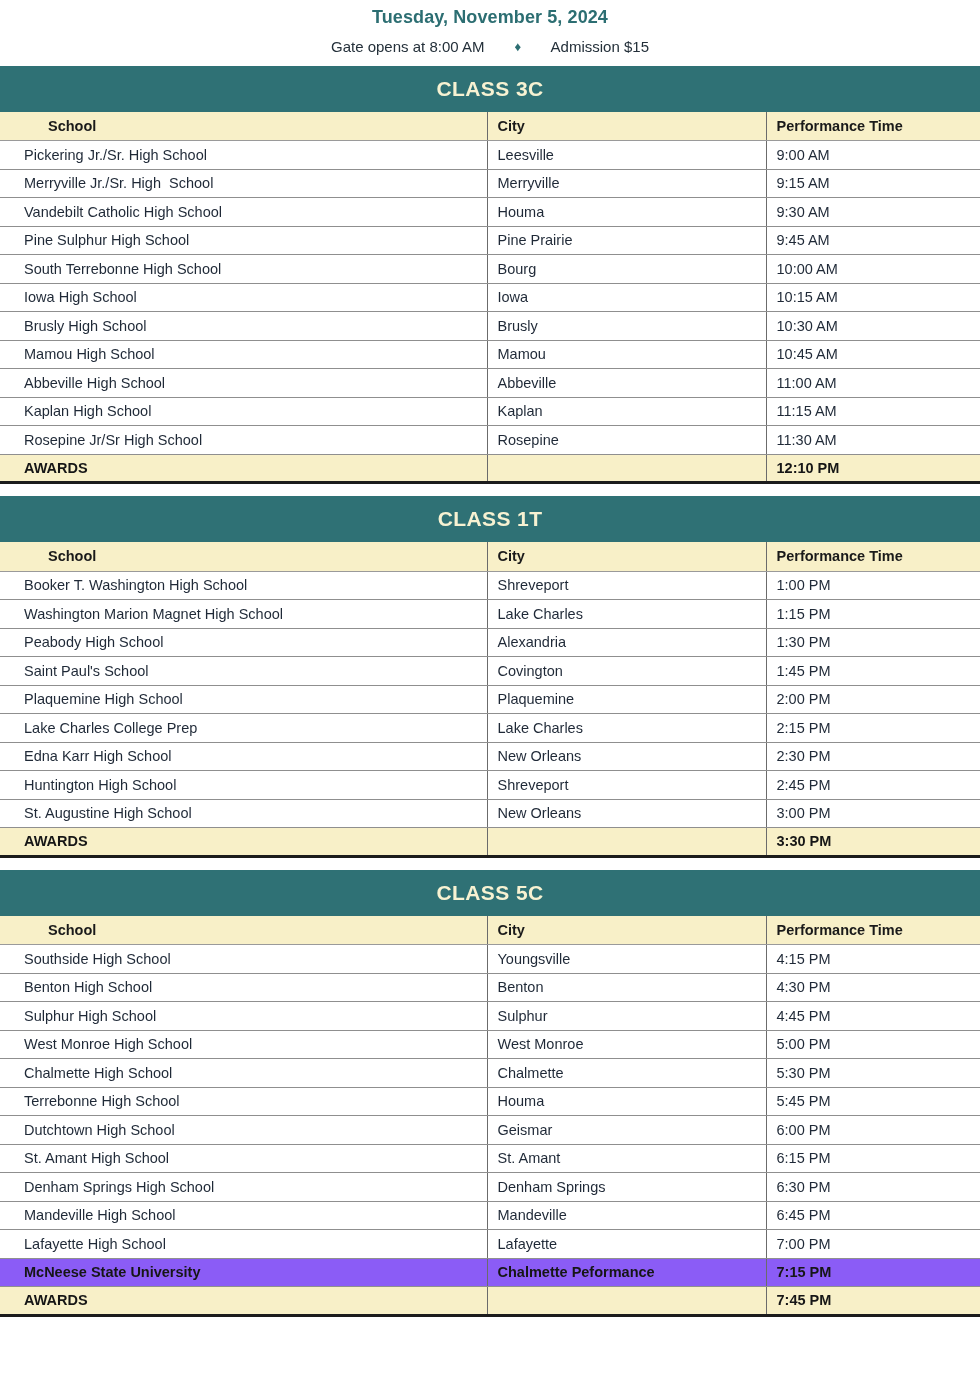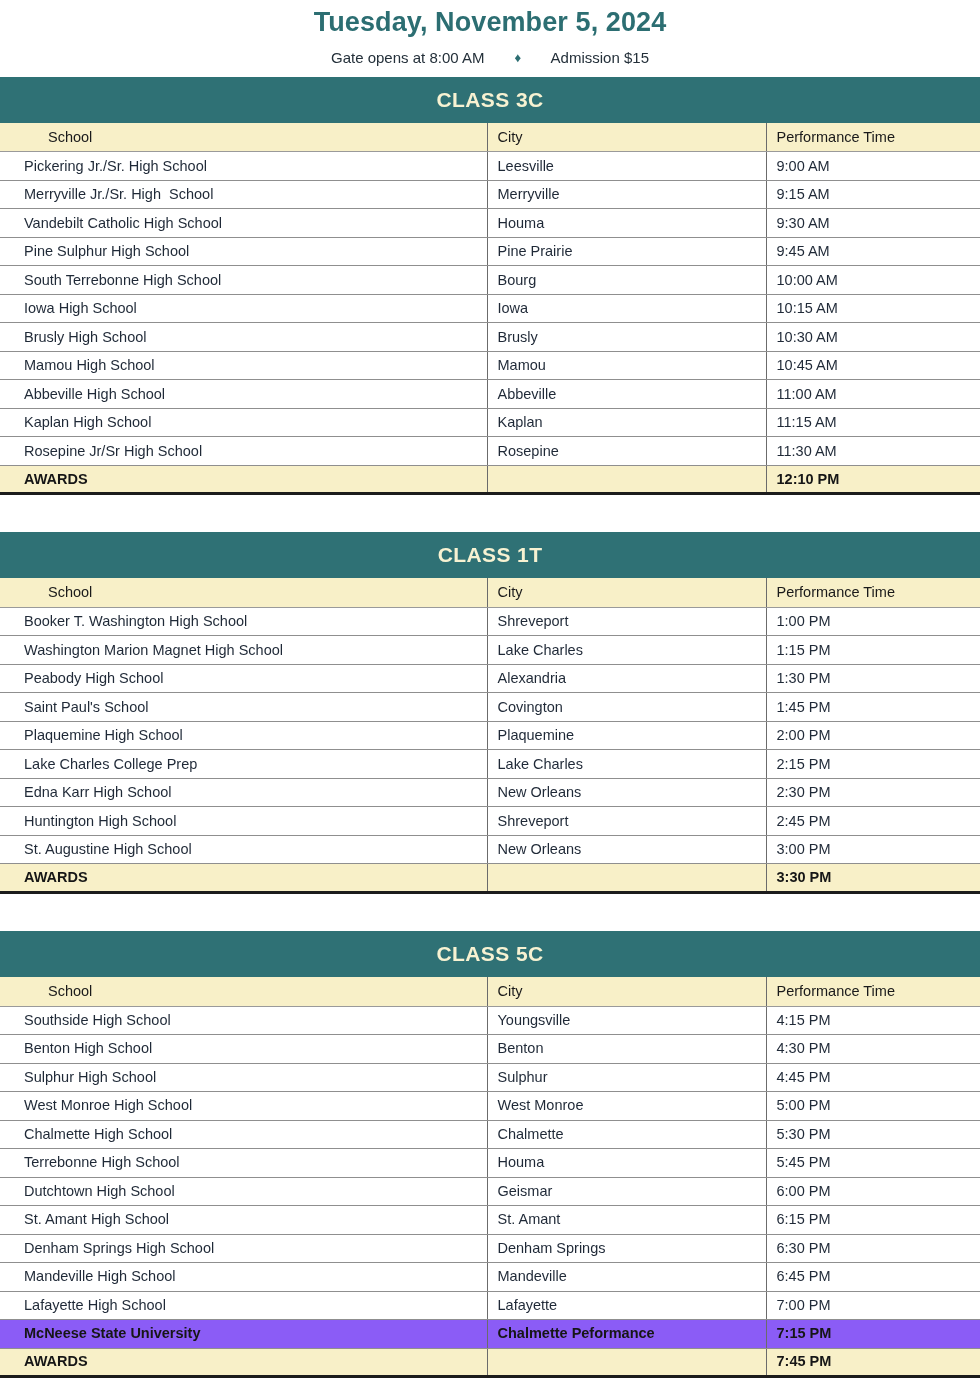--- a/index.html
+++ b/index.html
@@ -21,21 +21,21 @@
     background: #ffffff;
   }
 
   
   .doc-header {
     padding: 6px 0 10px 0;
     text-align: center;
     background: #ffffff;
   }
   .doc-date {
-    font-size: 27px;
+    font-size: 18px;
     font-weight: bold;
     color: #2c6e72;
     letter-spacing: 0.1px;
     line-height: 1.25;
     margin: 0 0 9px 0;
   }
   .doc-subline {
     font-size: 15px;
     color: #24303a;
     line-height: 1.2;
@@ -45,21 +45,21 @@
   .doc-sep {
     display: inline-block;
     color: #2c6e72;
     font-size: 13px;
     padding: 0 26px;
     vertical-align: 1px;
   }
 
   
   .class-section {
-    margin: 0 0 37px 0;
+    margin: 0 0 12px 0;
     background: #ffffff;
   }
   .class-section:last-child { margin-bottom: 0; }
 
   .class-banner {
     background: #2f7175;
     color: #f7f2d2;
     text-align: center;
     font-size: 21px;
     font-weight: bold;
@@ -95,21 +95,21 @@
     padding-right: 6px;
     overflow: hidden;
     white-space: pre;
     text-overflow: ellipsis;
   }
   th .cell { padding-left: 10px; }
 
   
   table.sched thead th {
     background: #f8f0c8;
-    font-weight: normal;
+    font-weight: bold;
     color: #1a1a1a;
     height: 29px;
     border-bottom: 1px solid #9a9a9a;
   }
   table.sched thead th.col-school { padding-left: 24px; }
   table.sched thead th.col-school .cell { padding-left: 24px; }
 
   
   table.sched th.col-city,
   table.sched td.col-city,

